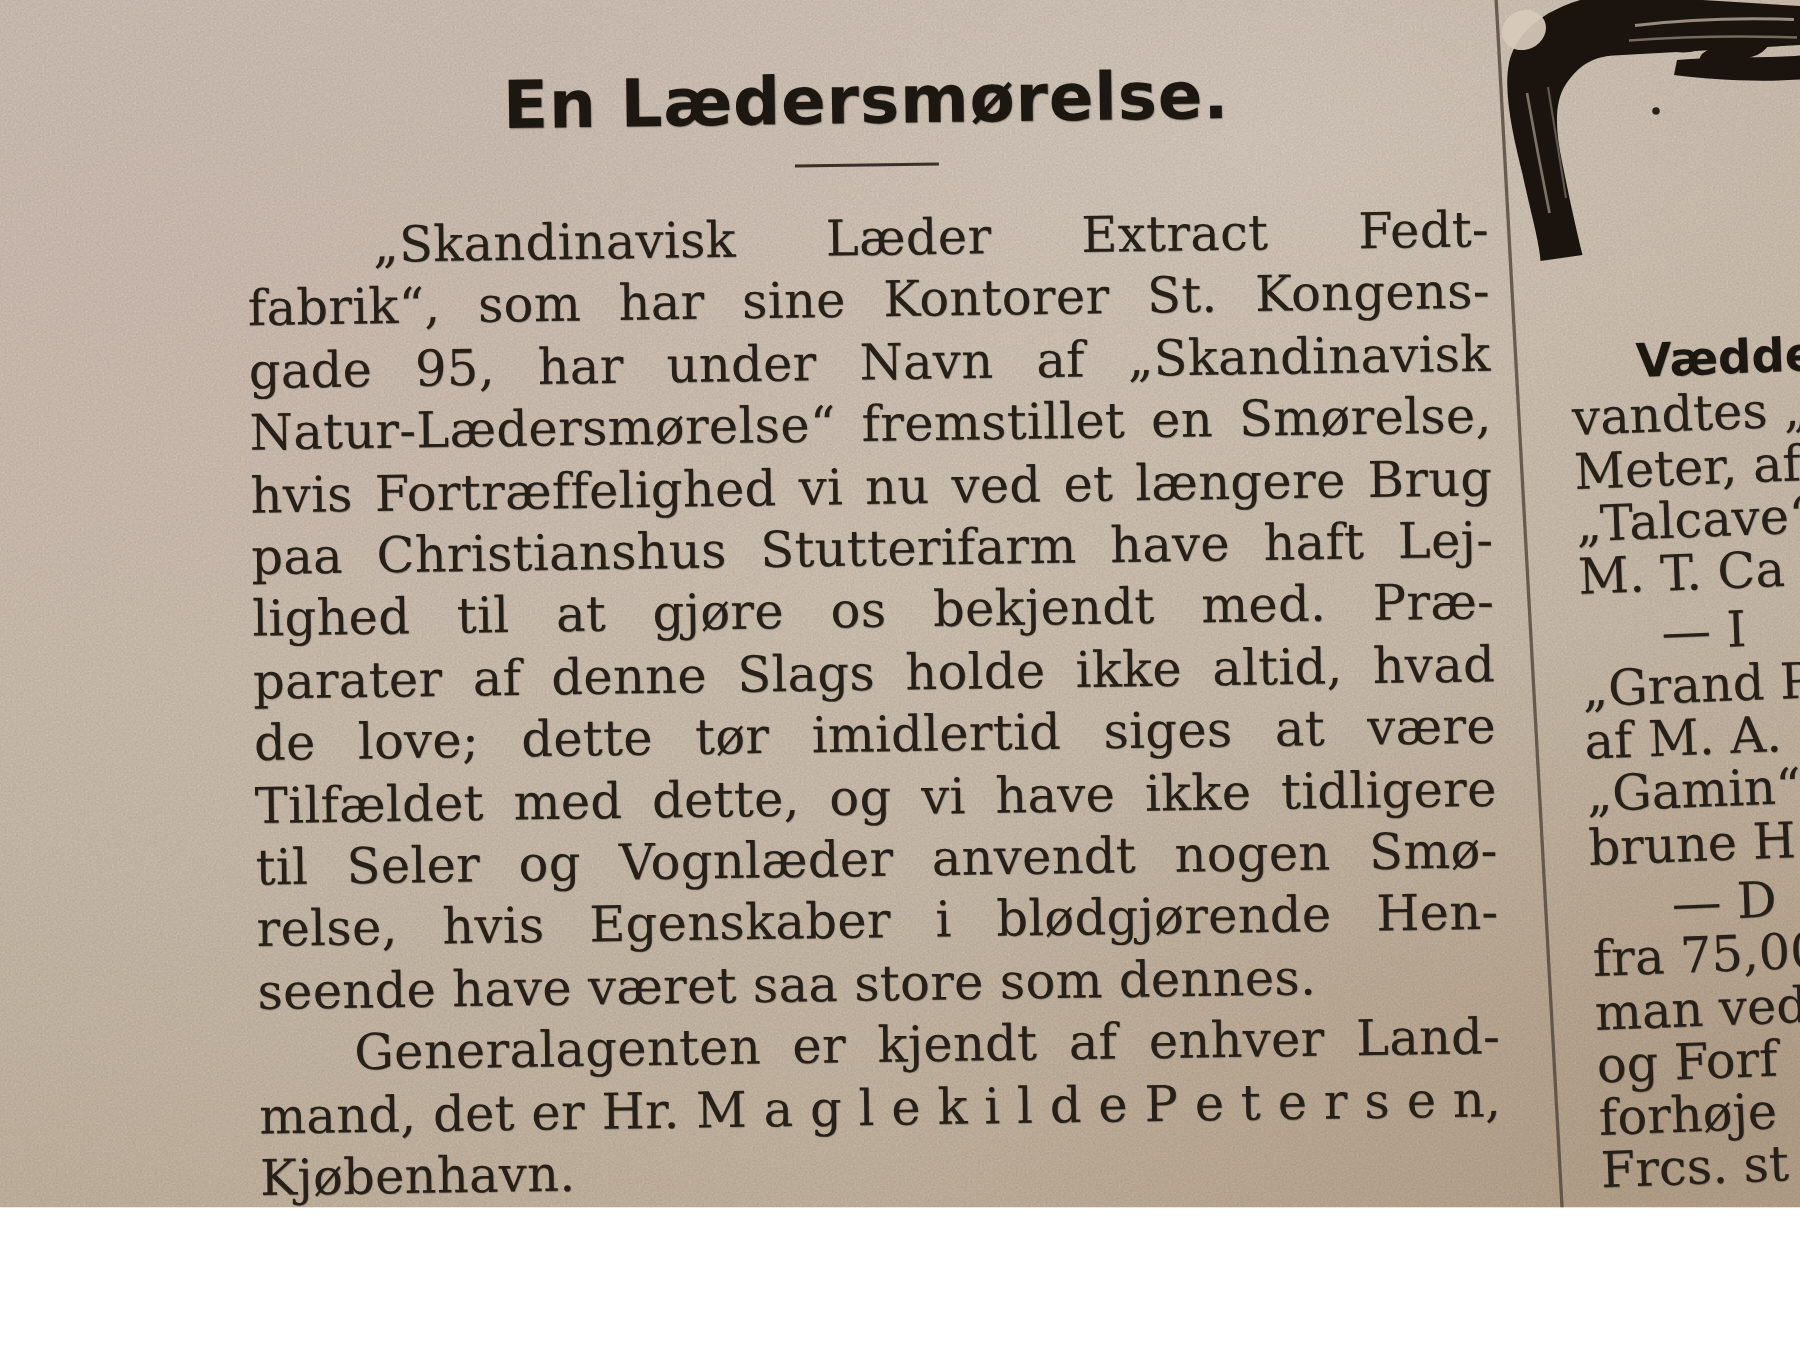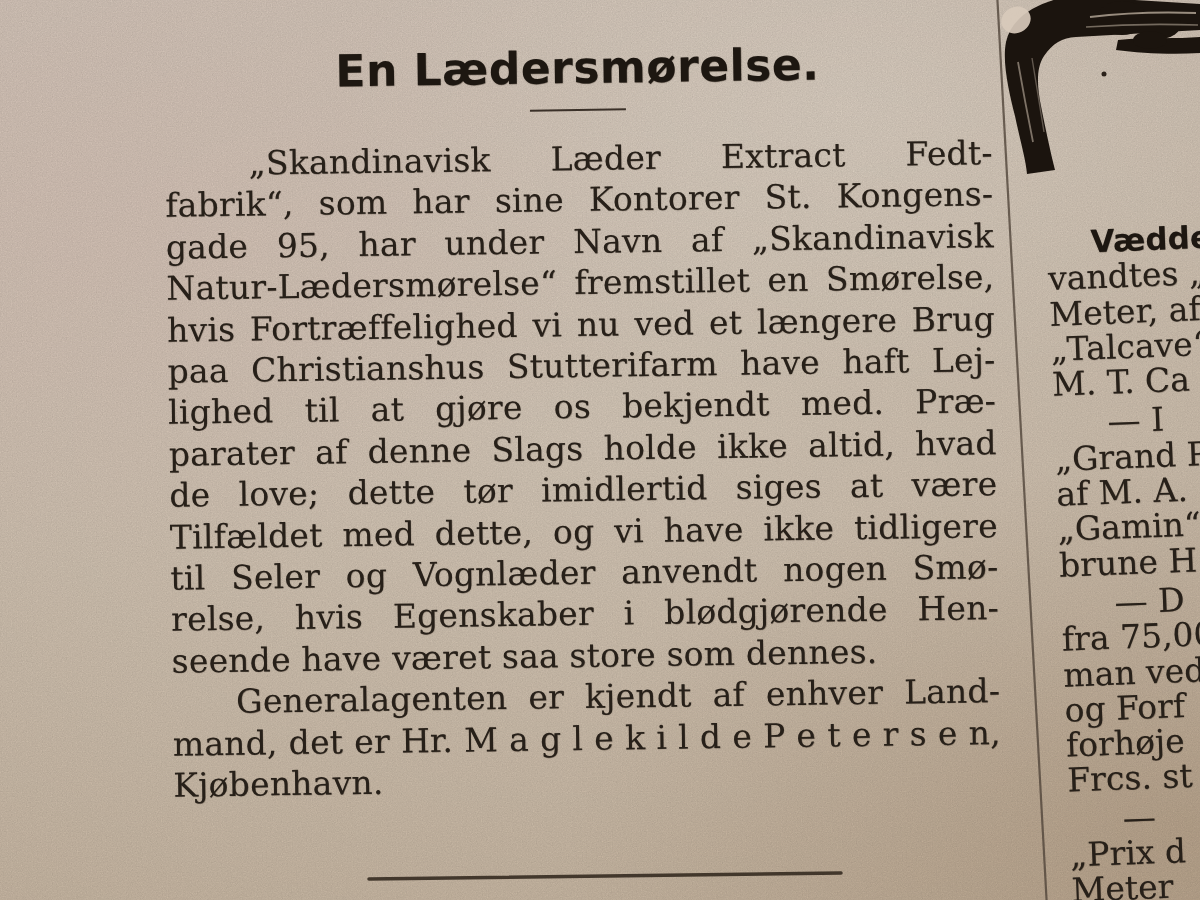--- a/index.html
+++ b/index.html
@@ -1,18 +1,18 @@
 <!DOCTYPE html>
 <html><head>
 <meta charset="utf-8">
 <style>
   html,body{margin:0;padding:0;}
   .page{
     position:relative;
-    width:1200px;height:900px;
+    width:1200px;height:805px;
     overflow:hidden;
     background:
       radial-gradient(90% 70% at 8% 25%, rgba(225,195,188,0.28), rgba(0,0,0,0) 55%),
       radial-gradient(75% 60% at 98% 92%, rgba(135,100,65,0.20), rgba(0,0,0,0) 68%),
       radial-gradient(60% 45% at 70% 12%, rgba(255,250,240,0.20), rgba(0,0,0,0) 70%),
       radial-gradient(120% 95% at 50% 48%, rgba(255,249,238,0.22), rgba(0,0,0,0) 75%),
       linear-gradient(168deg, #dccdc0 0%, #d6c6b4 45%, #ccb9a2 100%);
     font-family:"DejaVu Serif","Liberation Serif",serif;
     color:#272019;
   }

